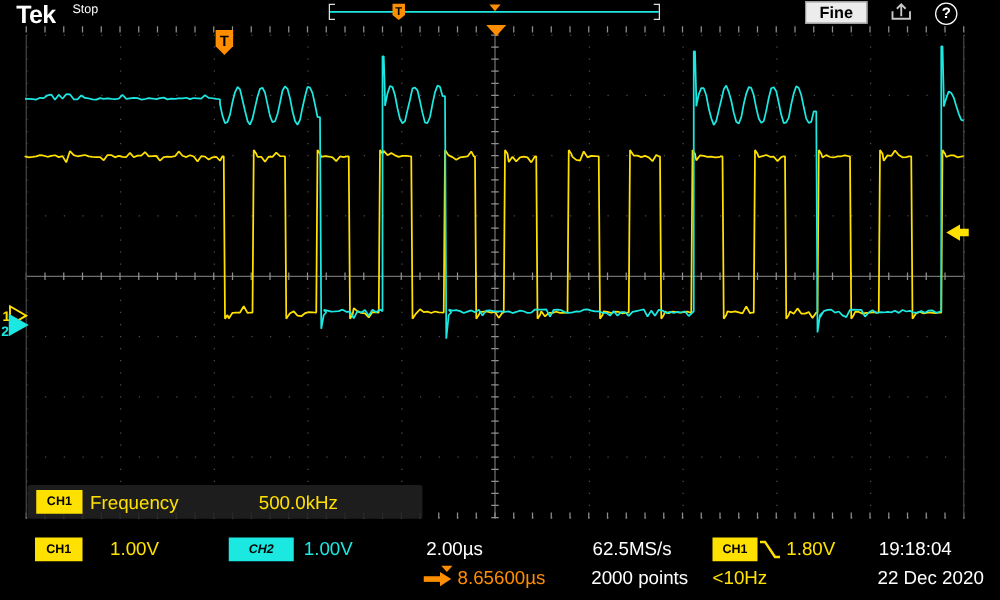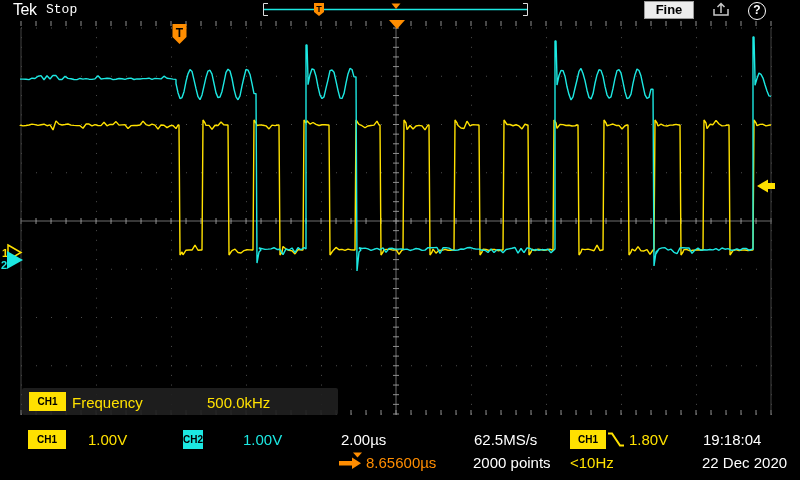--- a/index.html
+++ b/index.html
@@ -4,22 +4,22 @@
 <style>
   html,body{margin:0;padding:0;background:#000;}
   #screen{position:relative;width:800px;height:480px;background:#000;overflow:hidden;
           font-family:"Liberation Sans", sans-serif;-webkit-font-smoothing:antialiased;}
   .abs{position:absolute;}
   .white{color:#fff;}
   .yel{color:#ffe100;}
   .cyn{color:#1ce8e2;}
   .org{color:#ff8d00;}
   .t15{font-size:15px;line-height:19px;}
-  #logo{left:13px;top:1px;font-size:16px;font-weight:400;letter-spacing:-0.5px;color:#fff;}
-  #acq-status{left:46px;top:2px;font-size:13px;color:#fff;font-family:Liberation Mono, monospace;}
+  #logo{left:13px;top:1px;font-size:20px;font-weight:700;letter-spacing:-0.5px;color:#fff;}
+  #acq-status{left:58px;top:2px;font-size:10px;color:#fff;}
   #fine-btn{left:644px;top:1px;width:48px;height:16px;background:#ececec;border:1px solid #9a9a9a;
             color:#000;font-size:13px;font-weight:bold;text-align:center;line-height:16px;}
   #help-btn{left:748px;top:2px;width:16px;height:16px;border:1.5px solid #fff;border-radius:50%;
             color:#fff;font-size:12px;font-weight:bold;text-align:center;line-height:15px;}
   #meas-box{left:22px;top:388px;width:316px;height:27px;background:rgba(32,32,32,0.92);border-radius:2px;}
   .badge{display:inline-block;background:#ffe100;color:#000;font-weight:bold;font-size:10px;
          text-align:center;height:19px;line-height:19px;}
   .badge.cy{background:#1ce8e2;}
   #meas-src{left:7px;top:4px;width:37px;}
   #meas-name{left:50px;top:5px;}
@@ -90,21 +90,21 @@
   <div class="abs" id="help-btn">?</div>
 
   <div class="abs" id="meas-box">
     <span class="abs badge" id="meas-src">CH1</span>
     <span class="abs yel t15" id="meas-name">Frequency</span>
     <span class="abs yel t15" id="meas-val">500.0kHz</span>
   </div>
 
   <span class="abs badge r1" style="left:28px;width:38px;">CH1</span>
   <span class="abs yel t15 r1" style="left:88px;">1.00V</span>
-  <span class="abs badge cy r1" style="left:183px;width:20px;">CH2</span>
+  <span class="abs badge cy r1" style="left:183px;width:52px;font-style:italic;">CH2</span>
   <span class="abs cyn t15 r1" style="left:243px;">1.00V</span>
   <span class="abs white t15 r1" style="left:341px;">2.00µs</span>
   <span class="abs white t15 r1" style="left:474px;">62.5MS/s</span>
   <span class="abs badge r1" style="left:570px;width:36px;">CH1</span>
   <svg width="800" height="480">
     <path d="M608,433.5 h4 l8,12 h4" stroke="#ffe100" stroke-width="2" fill="none"></path>
   </svg>
   <span class="abs yel t15 r1" style="left:629px;">1.80V</span>
   <span class="abs white t15 r1" style="left:703px;">19:18:04</span>
 

